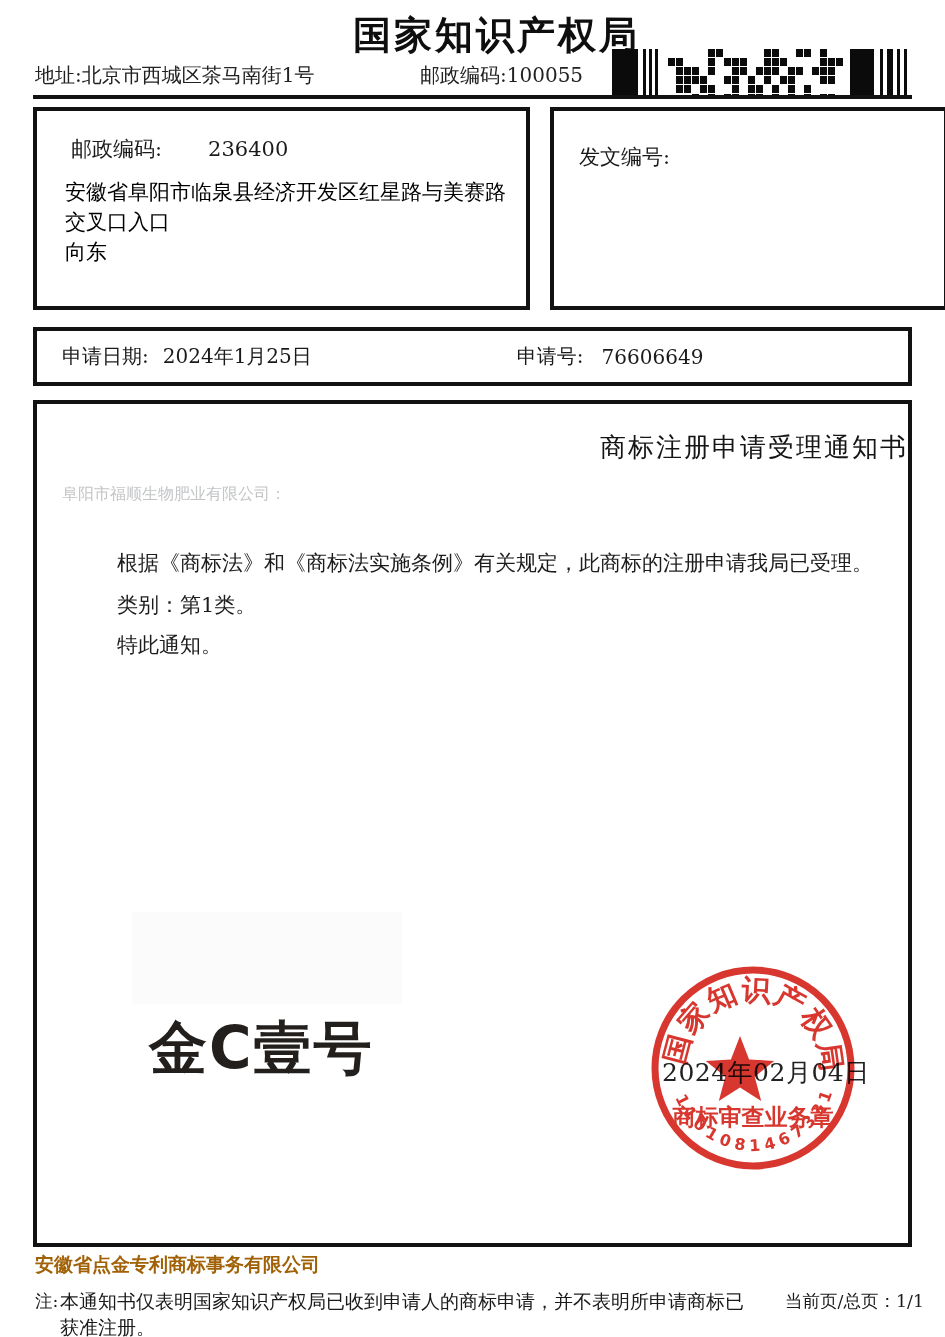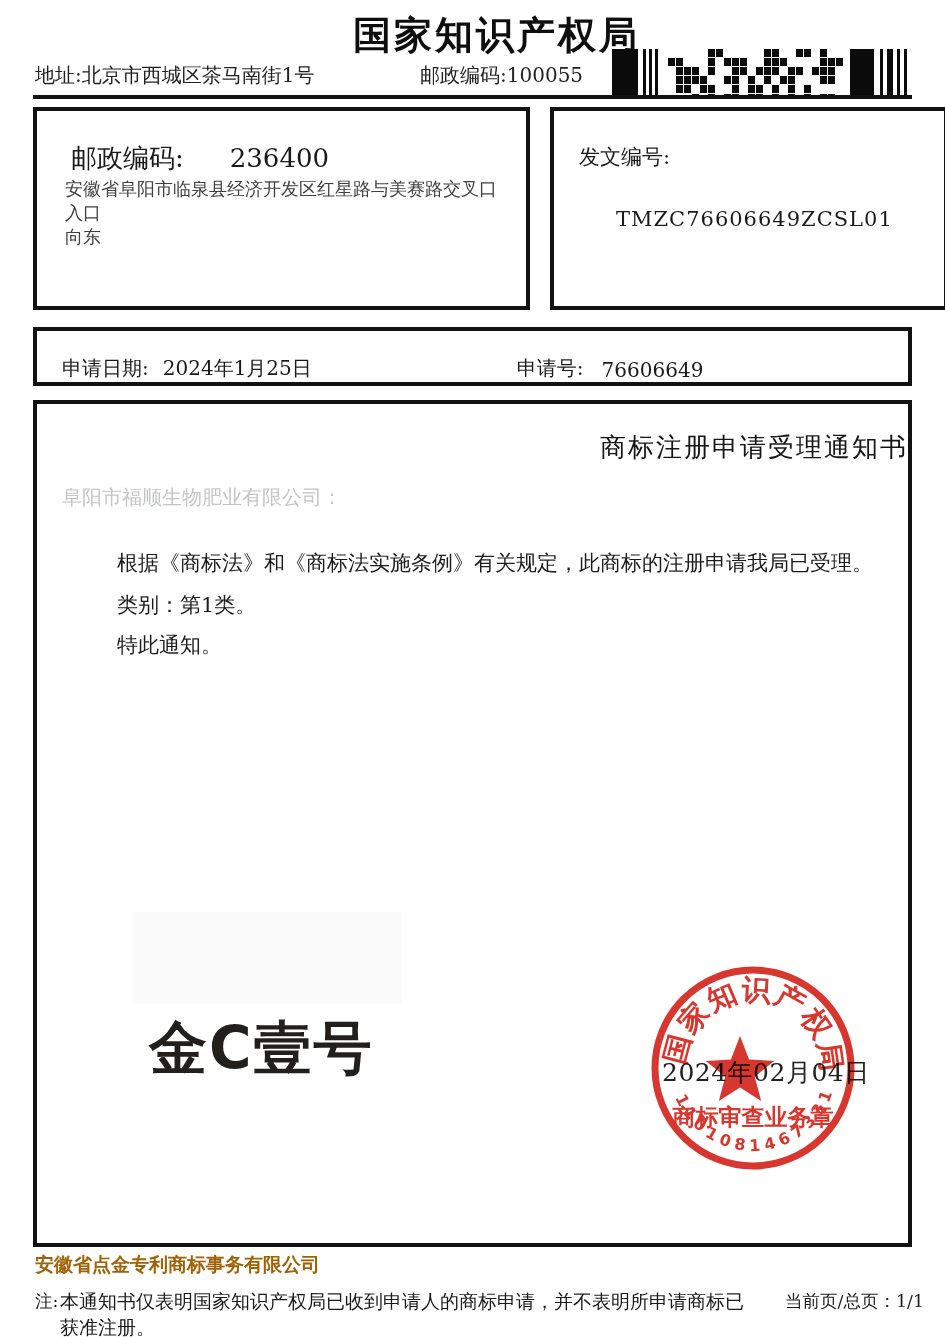--- a/index.html
+++ b/index.html
@@ -19,46 +19,46 @@
   .postal-line { top:62px; left:420px; font-size:20px; color:#222; }
   .barcode { top:49px; left:612px; }
   .header-rule { top:95px; left:33px; width:879px; height:4px; background:#121212; }
 
   .box { border:4px solid #121212; box-sizing:border-box; background:#fff; }
   .recipient-box { top:107px; left:33px; width:497px; height:203px; }
   .docnum-box  { top:107px; left:550px; width:398px; height:203px; }
   .meta-bar    { top:327px; left:33px; width:879px; height:59px; }
   .main-box    { top:400px; left:33px; width:879px; height:847px; }
 
-  .rb-postal { position:absolute; top:30px; left:34px; font-size:26px; }
+  .rb-postal { position:absolute; top:24px; left:34px; font-size:21px; }
   .rb-postal .val { margin-left:46px; }
   .rb-addr {
     position:absolute; top:66px; left:28px; width:445px;
-    font-size:18px; line-height:24px; color:#404040; filter:blur(0.4px);
+    font-size:21px; line-height:30px; color:#000000; filter:blur(0.4px);
   }
   .rb-company {
     position:absolute; top:152px; left:36px; font-size:19px;
     color:#c9cbcd; filter:blur(0.7px);
   }
   .db-label { position:absolute; top:32px; left:25px; font-size:21px; }
   .db-value { position:absolute; top:96px; left:62px; font-size:21px; letter-spacing:1px; }
 
   .meta-inner { position:absolute; top:0; left:0; width:100%; height:100%;
-    display:flex; align-items:flex-end; font-size:20px;border-radius:9px; }
+    display:flex; align-items:center; font-size:20px;border-radius:9px; }
   .meta-date-label { margin-left:25px; }
   .meta-date-value { margin-left:14px; }
   .meta-appno-label { margin-left:205px; }
   .meta-appno-value { margin-left:18px; }
 
   .notice-title {
     position:absolute; top:26px; left:0; width:100%; text-align:right;
     font-size:26px; letter-spacing:2px; color:#151515;
   }
   .notice-recipient {
-    position:absolute; top:80px; left:25px; font-size:20px;
+    position:absolute; top:80px; left:25px; font-size:16px;
     color:#c3c5c7; filter:blur(0.5px);
   }
   .notice-body { position:absolute; left:80px; font-size:21px; color:#1c1c1c;margin-top:27px; }
   .line-law      { top:118px; }
   .line-category { top:160px; }
   .line-closing  { top:200px; }
 
   .tm-shade { position:absolute; top:508px; left:95px; width:270px; height:92px; background:#fbfbfb; }
   .trademark {
     position:absolute; top:606px; left:112px; width:270px;
@@ -170,21 +170,20 @@
       <span>邮政编码:</span><span class="val">236400</span>
     </div>
     <div class="rb-addr">
       <span>安徽省阜阳市临泉县经济开发区红星路与美赛路交叉口入口</span><br>
       <span>向东</span>
     </div>
   </div>
 
   <div class="abs box docnum-box">
     <div class="db-label">发文编号:</div>
-    <div class="db-value">TMZC76606649ZCSL01</div>
   </div>
 
   <div class="abs box meta-bar">
     <div class="meta-inner">
       <span class="meta-date-label">申请日期:</span>
       <span class="meta-date-value">2024年1月25日</span>
       <span class="meta-appno-label">申请号:</span>
       <span class="meta-appno-value">76606649</span>
     </div>
   </div>

